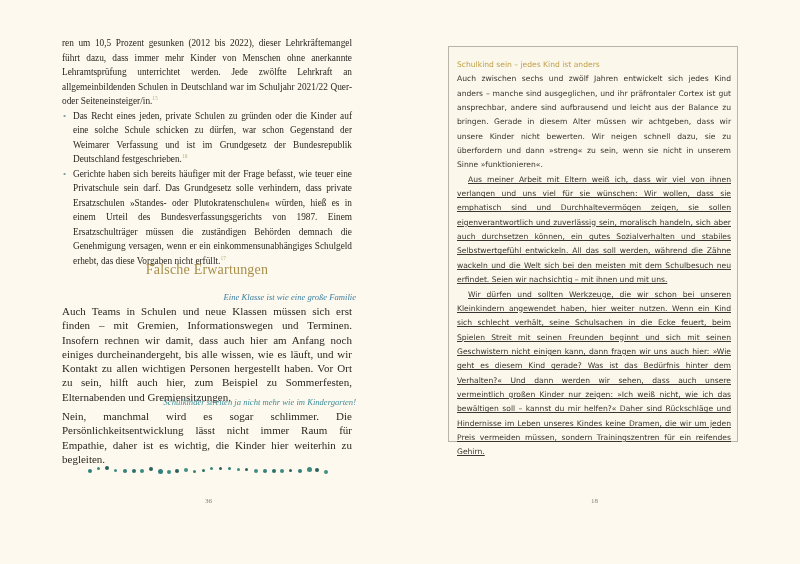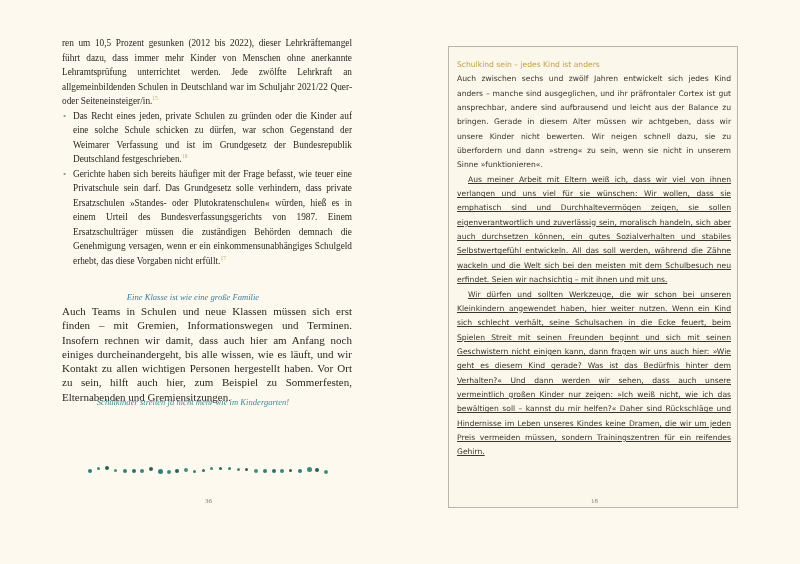--- a/index.html
+++ b/index.html
@@ -26,21 +26,21 @@
       position: absolute; left: 1px; top: 0; color: #7a9a98; font-size: 9px;
     }
     sup.fn { color: #a8b87a; font-size: 5.5px; vertical-align: super; line-height: 0; }
 
     .section-title {
       position: absolute; left: 62px; top: 262px; width: 290px;
       text-align: center; font-size: 14px; color: #a88f4a;
       letter-spacing: 0.2px;
     }
     .subhead {
-      position: absolute; left: 48px; width: 290px; text-align: center;
+      position: absolute; left: 66px; width: 290px; text-align: right;
       font-style: italic; font-size: 8.6px; color: #3f7fa0;
     }
     .sub1 { top: 292px; }
     .sub2 { top: 397px; color: #3f8d9a; }
     .para {
       position: absolute; left: 62px; width: 290px;
       font-size: 11px; line-height: 14.3px; text-align: justify; margin: 0;
     }
     .para1 { top: 304px; }
     .para2 { top: 409px; }
@@ -50,21 +50,21 @@
       position: absolute; border-radius: 50%;
     }
 
     .page-num {
       position: absolute; top: 497px; font-size: 7px; color: #8a8070;
     }
     .pn-left { left: 205px; }
     .pn-right { left: 191px; }
 
     .info-box {
-      position: absolute; left: 48px; top: 46px; width: 290px; height: 462px;
+      position: absolute; left: 48px; top: 46px; width: 290px; height: 396px;
       border: 1px solid #b9b5ab; background: #fbf7ea;
       box-sizing: border-box;
     }
     .box-inner {
       position: absolute; left: 8px; top: 11px; width: 274px;
       font-family: "DejaVu Sans", "Liberation Sans", sans-serif;
       font-size: 7.6px; line-height: 14.35px; color: #3a3530;
       text-align: justify;
     }
     .box-title { color: #c0a04a; font-weight: normal; margin: 0; }
@@ -80,23 +80,25 @@
     <ul class="bullets">
       <li>
         <span class="dot">•</span><span>Das Recht eines jeden, private Schulen zu gründen oder die Kinder auf eine solche Schule schicken zu dürfen, war schon Gegenstand der Weimarer Verfassung und ist im Grundgesetz der Bundesrepublik Deutschland festgeschrieben.</span><sup class="fn">16</sup>
       </li>
       <li>
         <span class="dot">•</span><span>Gerichte haben sich bereits häufiger mit der Frage befasst, wie teuer eine Privatschule sein darf. Das Grundgesetz solle verhindern, dass private Ersatzschulen »Standes- oder Plutokratenschulen« würden, hieß es in einem Urteil des Bundesverfassungsgerichts von 1987. Einem Ersatzschulträger müssen die zuständigen Behörden demnach die Genehmigung versagen, wenn er ein einkommensunabhängiges Schulgeld erhebt, das diese Vorgaben nicht erfüllt.</span><sup class="fn">17</sup>
       </li>
     </ul>
   </div>
 
+  <div class="section-title">Falsche Erwartungen</div>
   <div class="subhead sub1">Eine Klasse ist wie eine große Familie</div>
   <p class="para para1">Auch Teams in Schulen und neue Klassen müssen sich erst finden – mit Gremien, Informationswegen und Terminen. Insofern rechnen wir damit, dass auch hier am Anfang noch einiges durcheinandergeht, bis alle wissen, wie es läuft, und wir Kontakt zu allen wichtigen Personen hergestellt haben. Vor Ort zu sein, hilft auch hier, zum Beispiel zu Sommerfesten, Elternabenden und Gremiensitzungen.</p>
   <div class="subhead sub2">Schulkinder streiten ja nicht mehr wie im Kindergarten!</div>
+  <p class="para para2">Nein, manchmal wird es sogar schlimmer. Die Persönlichkeitsentwicklung lässt nicht immer Raum für Empathie, daher ist es wichtig, die Kinder hier weiterhin zu begleiten.</p>
 
   <div class="dots" id="dots">
       <span style="width: 4px; height: 4px; left: 0px; top: 5px; background: rgb(47, 127, 122);"></span>
       <span style="width: 3px; height: 3px; left: 8.74074px; top: 3px; background: rgb(61, 138, 128);"></span>
       <span style="width: 4px; height: 4px; left: 17.4815px; top: 2px; background: rgb(42, 95, 90);"></span>
       <span style="width: 3px; height: 3px; left: 26.2222px; top: 5px; background: rgb(63, 143, 133);"></span>
       <span style="width: 4px; height: 4px; left: 34.963px; top: 5px; background: rgb(52, 128, 122);"></span>
       <span style="width: 4px; height: 4px; left: 43.7037px; top: 5px; background: rgb(47, 111, 106);"></span>
       <span style="width: 4px; height: 4px; left: 52.4444px; top: 5px; background: rgb(58, 138, 127);"></span>
       <span style="width: 4px; height: 4px; left: 61.1852px; top: 3px; background: rgb(47, 95, 92);"></span>

